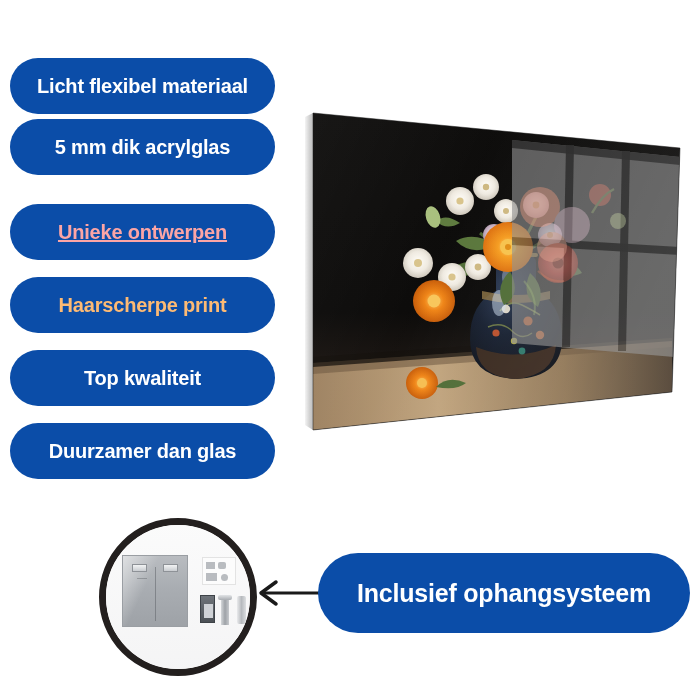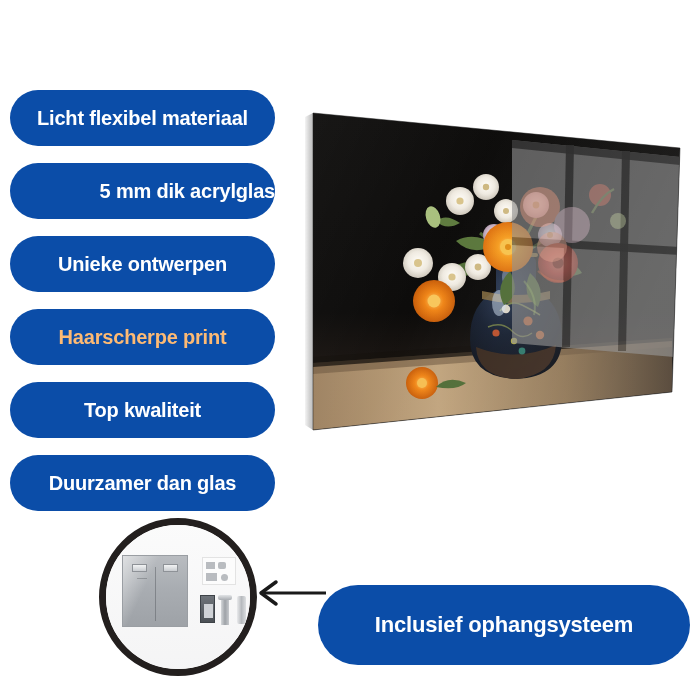--- a/index.html
+++ b/index.html
@@ -23,41 +23,40 @@
     display: flex;
     align-items: center;
     justify-content: center;
     border-radius: 999px;
     color: #ffffff;
     font-weight: bold;
     letter-spacing: -0.2px;
     text-align: center;
     line-height: 1;
     white-space: nowrap;
-    margin-top: 32px;
   }
   .feature-pill {
     left: 10px;
     width: 265px;
     height: 56px;
     font-size: 20px;
   }
   .fp0 { top: 58px; }
-  .fp1 { top: 131px; justify-content: flex-end; }
+  .fp1 { top: 119px; }
   .fp2 { top: 204px; }
   .fp3 { top: 277px; }
   .fp4 { top: 350px; }
   .fp5 { top: 423px; }
 
   .callout-pill {
     left: 318px;
     top: 553px;
     width: 372px;
     height: 80px;
-    font-size: 22px;
+    font-size: 25px;
   }
 
   
   #panel-wrap {
     position: absolute;
     left: 300px; top: 95px;
     width: 392px; height: 350px;
   }
   #panel-wrap svg { display: block; width: 392px; height: 350px; overflow: visible; }
 
@@ -180,21 +179,21 @@
 <body>
 
 <div id="stage">
 
   <div class="pill feature-pill fp0" style="background: rgb(11, 77, 168); color: rgb(255, 255, 255);">
     <span>Licht flexibel materiaal</span>
   </div>
   <div class="pill feature-pill fp1" style="background: rgb(11, 77, 168); color: rgb(255, 255, 255);">
     <span>5 mm dik acrylglas</span>
   </div>
-  <div class="pill feature-pill fp2" style="background: rgb(11, 77, 168); color: #ffffff;">
+  <div class="pill feature-pill fp2" style="background: rgb(11, 77, 168); color: #fca5a5; text-decoration: underline;">
     <span>Unieke ontwerpen</span>
   </div>
   <div class="pill feature-pill fp3" style="background: rgb(11, 77, 168); color: #fdba74;">
     <span>Haarscherpe print</span>
   </div>
   <div class="pill feature-pill fp5" style="background: rgb(11, 77, 168); color: rgb(255, 255, 255);">
     <span>Duurzamer dan glas</span>
   </div>
   <div class="pill feature-pill fp4" style="background: rgb(11, 77, 168); color: rgb(255, 255, 255);">
     <span>Top kwaliteit</span>

